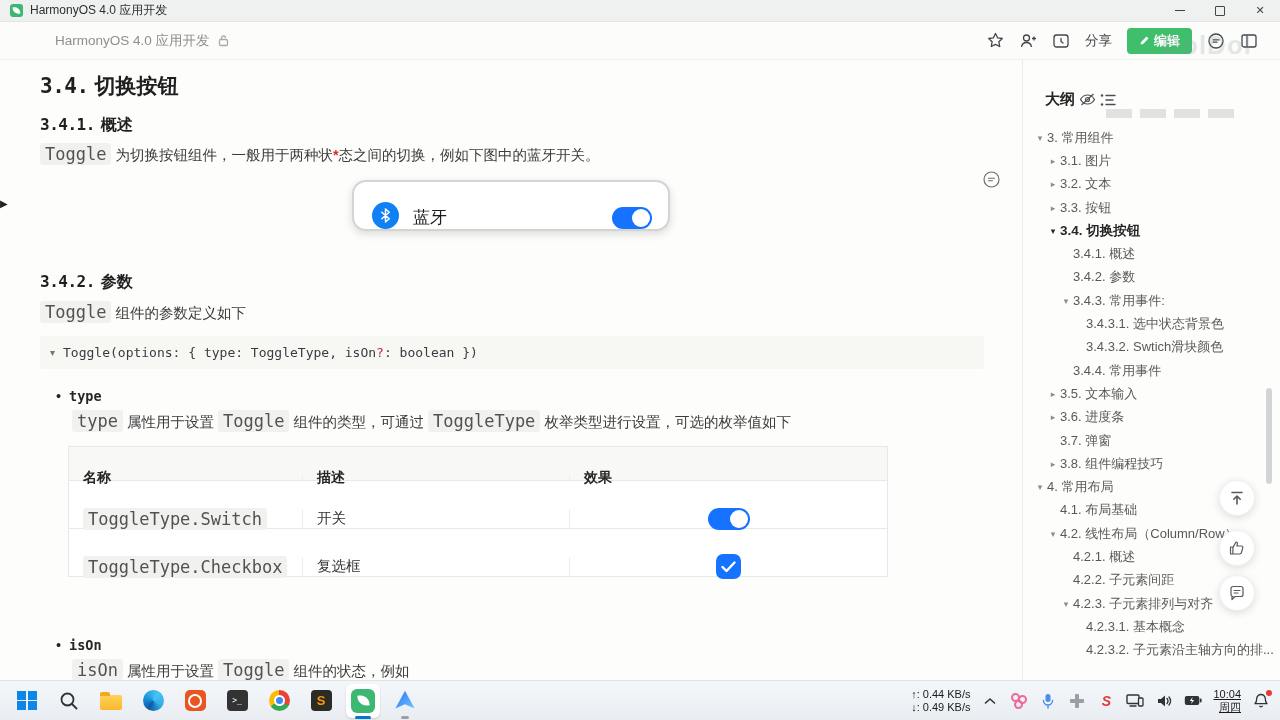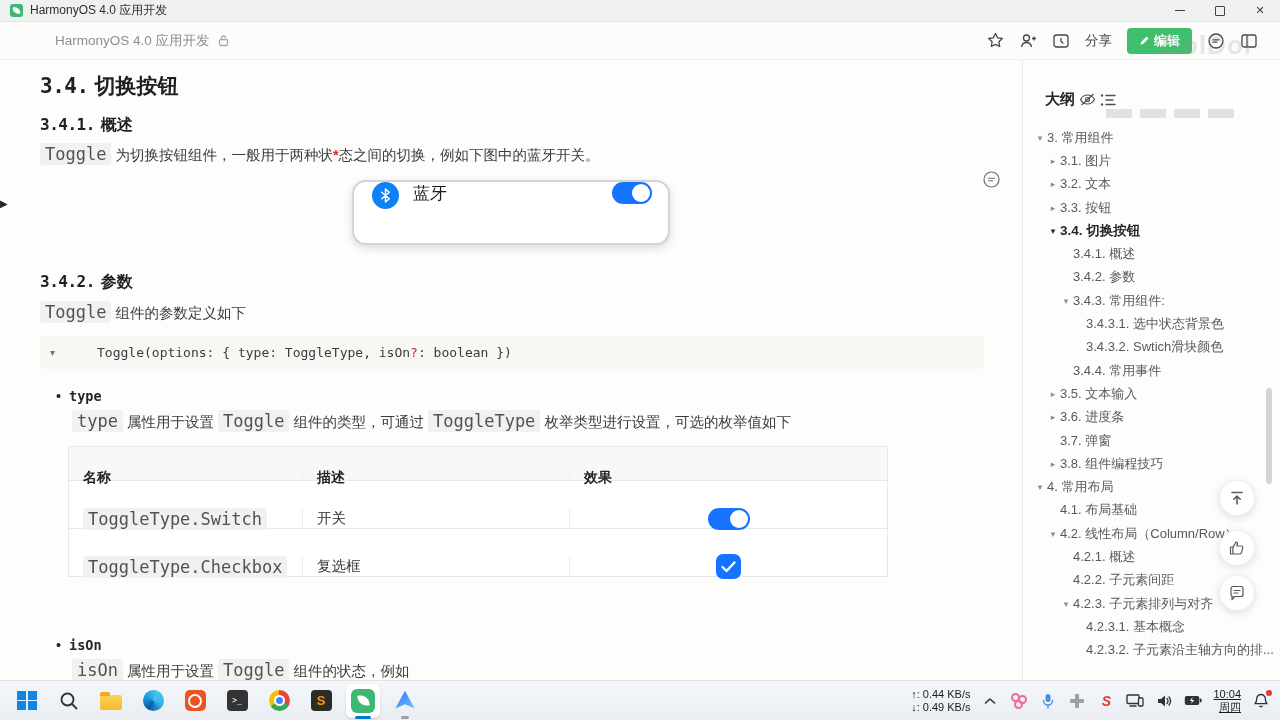--- a/index.html
+++ b/index.html
@@ -40,36 +40,36 @@
 
   .h2{position:absolute;left:40px;top:12px;font-size:21px;font-weight:700;color:#1f1f1f;}
   .h3{position:absolute;left:40px;font-size:16px;font-weight:700;color:#1f1f1f;}
   .hnum{font-family:"DejaVu Sans Mono",monospace;letter-spacing:-0.5px;margin-right:6px;}
   .para{position:absolute;font-size:14.5px;color:#3c3c3c;line-height:21px;}
   .chip{font-family:"DejaVu Sans Mono",monospace;font-size:17px;background:#f1f1ef;color:#525252;
     border-radius:3px;padding:1px 5px;}
   .redstar{color:#e02a2a;font-weight:700;}
 
   
-  .bt-card{position:absolute;left:352px;top:120px;width:318px;height:65px;background:#fff;
+  .bt-card{position:absolute;left:352px;top:120px;width:318px;height:51px;background:#fff;
     border:2px solid #d4d4d4;border-radius:14px;box-shadow:0 3px 8px rgba(0,0,0,.14);
-    display:flex;align-items:flex-start;box-sizing:border-box;}
+    display:flex;align-items:flex-end;box-sizing:border-box;}
   .bt-circ{width:27px;height:27px;border-radius:50%;background:#1080f5;margin-left:18px;
     display:flex;align-items:center;justify-content:center;}
   .bt-label{font-size:17px;color:#1c1c1c;margin-left:14px;}
   .switch{width:42px;height:22px;border-radius:11px;background:#1673ff;position:relative;}
   .switch .knob{position:absolute;right:2px;top:2px;width:18px;height:18px;border-radius:50%;background:#fff;}
   .bt-card .switch{margin-left:auto;margin-right:16px;width:40px;}
   .comment-ind{position:absolute;left:982px;top:110px;color:#6b6f73;}
 
   
   .codeblock{position:absolute;left:40px;top:276px;width:944px;height:33px;background:#f7f7f4;
     border-radius:3px;display:flex;align-items:center;box-sizing:border-box;padding-left:10px;}
   .fold{color:#73777b;font-size:10px;margin-right:8px;}
-  .code-line{font-family:"DejaVu Sans Mono",monospace;font-size:13px;color:#393b40;margin-left:34px;}
+  .code-line{font-family:"DejaVu Sans Mono",monospace;font-size:13px;color:#393b40;}
   .code-opt{color:#c7254e;}
 
   .bullet{position:absolute;left:56px;font-size:14.5px;font-weight:700;color:#262626;}
   .bullet .dot{font-weight:400;color:#262626;margin-right:8px;}
   .bullet .bname{font-family:"DejaVu Sans Mono",monospace;font-size:13.5px;}
 
   
   .tbl{position:absolute;left:68px;top:386px;width:820px;border:1px solid #e8e8e6;border-bottom:none;box-sizing:border-box;}
   .tr{display:flex;border-bottom:1px solid #e8e8e6;}
   .th,.td{box-sizing:border-box;border-right:1px solid #ededeb;padding-left:14px;display:flex;align-items:center;margin-top:28px;}
@@ -353,21 +353,21 @@
           <div class="o-row" style="padding-left: 36px;">
             <span class="o-arrow"></span>
             <span class="o-label">3.4.1. 概述</span>
           </div>
           <div class="o-row" style="padding-left: 36px;">
             <span class="o-arrow"></span>
             <span class="o-label">3.4.2. 参数</span>
           </div>
           <div class="o-row" style="padding-left: 36px;">
             <span class="o-arrow">▾</span>
-            <span class="o-label">3.4.3. 常用组件:</span>
+            <span class="o-label">3.4.3. 常用事件:</span>
           </div>
           <div class="o-row" style="padding-left: 49px;">
             <span class="o-arrow"></span>
             <span class="o-label">3.4.3.1. 选中状态背景色</span>
           </div>
           <div class="o-row" style="padding-left: 49px;">
             <span class="o-arrow"></span>
             <span class="o-label">3.4.3.2. Swtich滑块颜色</span>
           </div>
           <div class="o-row" style="padding-left: 36px;">

